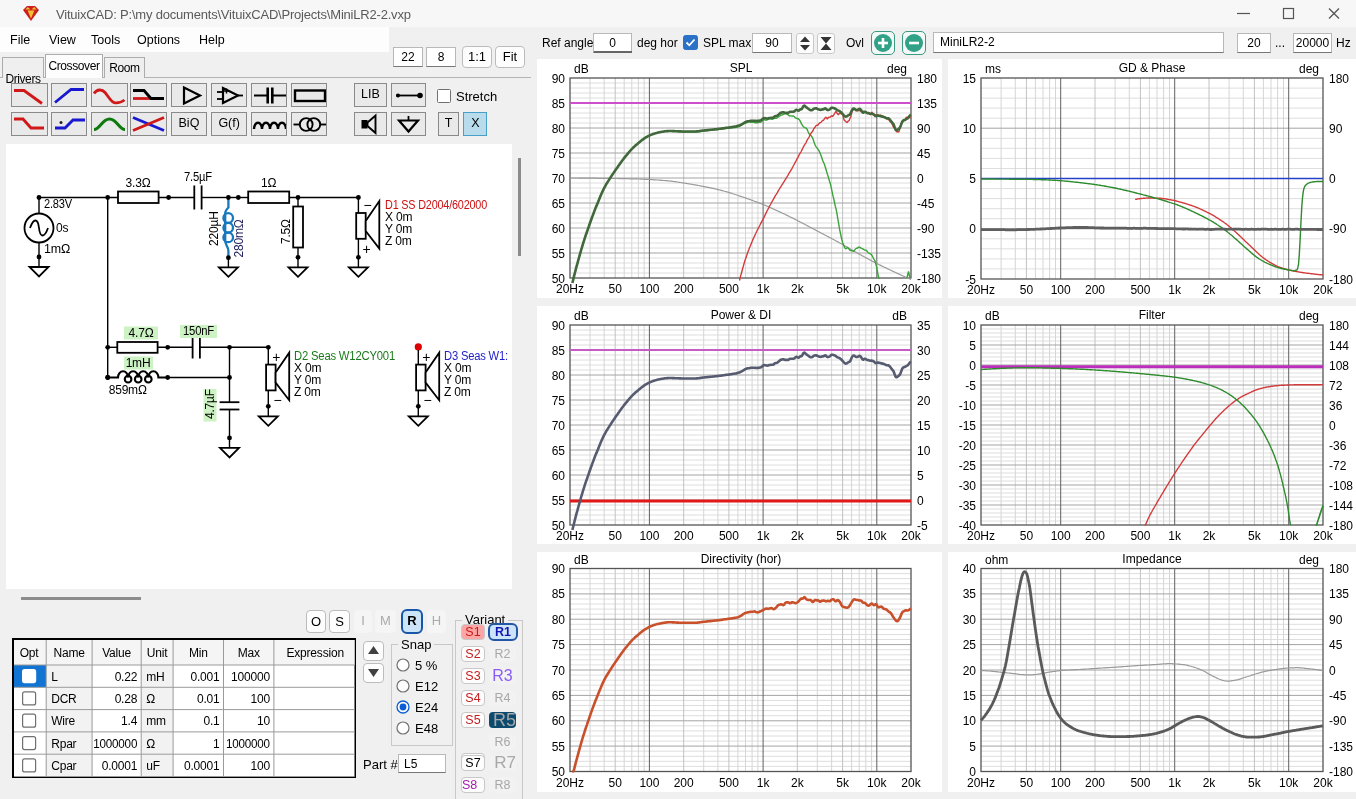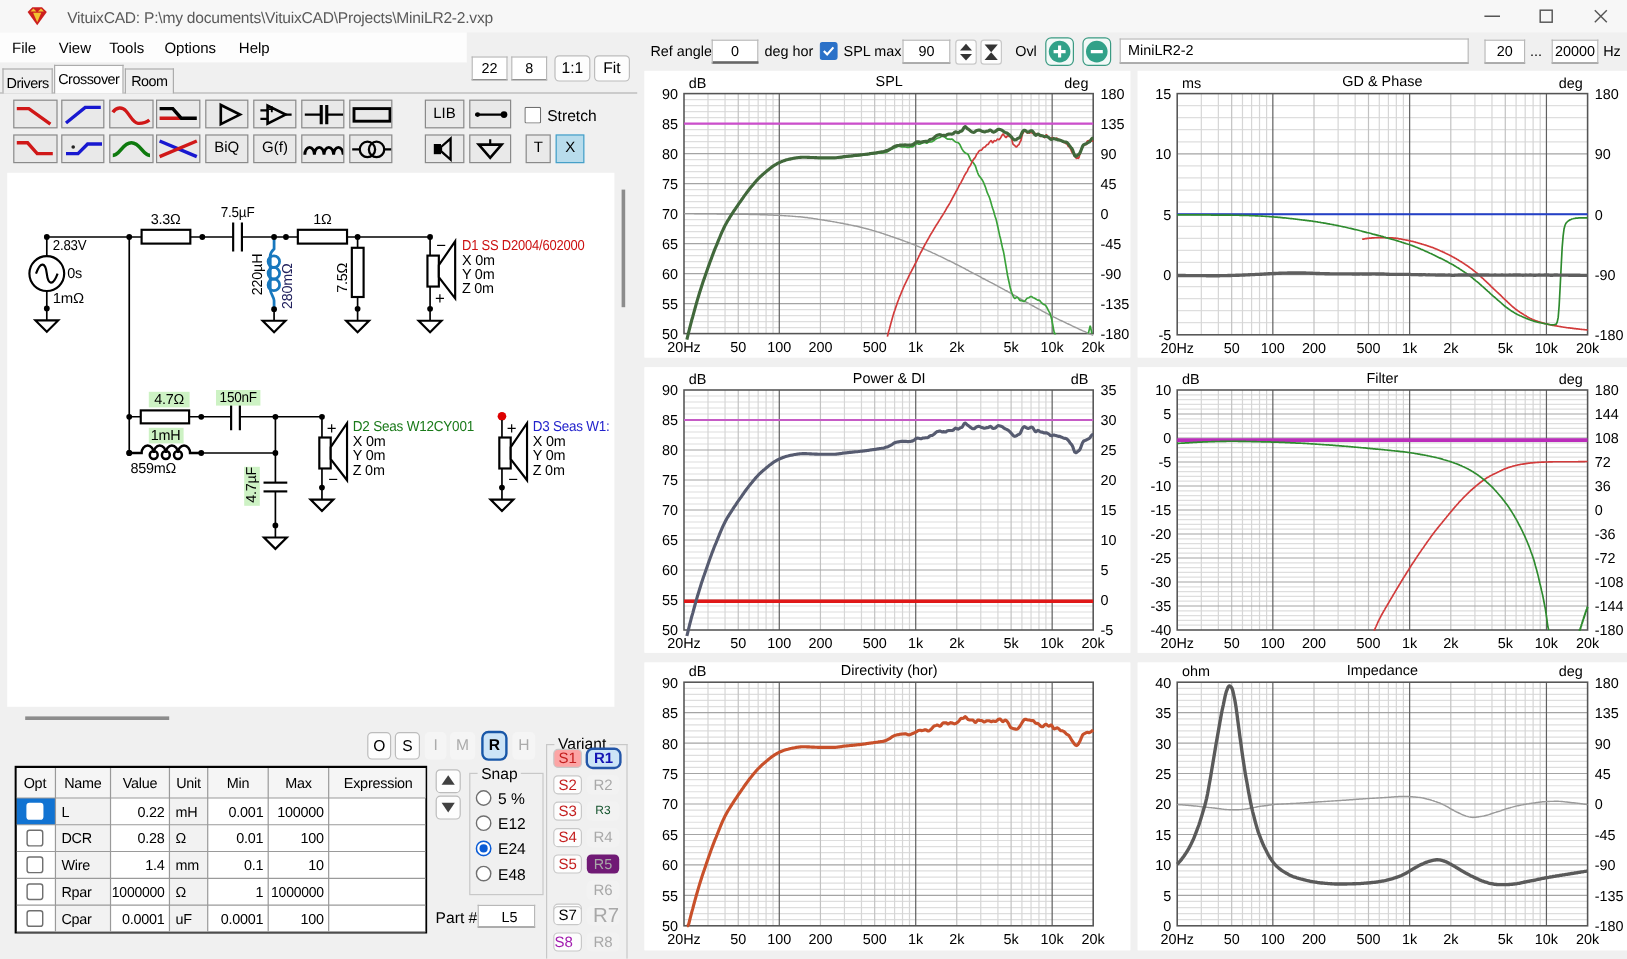--- a/index.html
+++ b/index.html
@@ -71,21 +71,21 @@
 <div class="tbx" style="left:1293px;top:33px;width:39px;height:20px">20000</div>
 <div class="abs" style="left:1336px;top:36px;font-size:12px">Hz</div>
 <div class="abs" style="left:594px;top:51px;width:38px;height:2px;background:#666"></div>
 
 <div class="tbx" style="left:393px;top:47px;width:30px;height:20px">22</div>
 <div class="tbx" style="left:426px;top:47px;width:30px;height:20px">8</div>
 <div class="btn" style="left:462px;top:46px;width:30px;height:22px;padding-top:2px">1:1</div>
 <div class="btn" style="left:495px;top:46px;width:30px;height:22px;padding-top:2px">Fit</div>
 
 <div class="abs" style="left:0;top:77px;width:531px;height:1px;background:#b4b4b4"></div>
-<div class="abs" style="left:2px;top:57px;width:42px;height:21px;background:#efefef;border:1px solid #acacac;border-bottom:none;text-align:center;padding-top:4px;font-size:12px;letter-spacing:-0.4px">Drivers</div>
+<div class="abs" style="left:2px;top:57px;width:42px;height:21px;background:#efefef;border:1px solid #acacac;border-bottom:none;text-align:center;padding-top:14px;font-size:12px;letter-spacing:-0.4px">Drivers</div>
 <div class="abs" style="left:45px;top:54px;width:58px;height:24px;background:#fdfdfd;border:1px solid #acacac;border-bottom:none;text-align:center;padding-top:4px;z-index:3;font-size:12px;letter-spacing:-0.4px">Crossover</div>
 <div class="abs" style="left:104px;top:57px;width:41px;height:21px;background:#efefef;border:1px solid #acacac;border-bottom:none;text-align:center;padding-top:3px;font-size:12px;letter-spacing:-0.4px">Room</div>
 
 <div class="abs" style="left:11px;top:83px;width:36.5px;height:24px;background:#e9e9e9;border:1px solid #8a8a8a"><svg width="34.5" height="22">
       <polyline points="2,6.5 12,6.5 30,19.5" stroke="#d01818" stroke-width="2.8" fill="none"></polyline>
     </svg></div>
 <div class="abs" style="left:50.8px;top:83px;width:36.5px;height:24px;background:#e9e9e9;border:1px solid #8a8a8a"><svg width="34.5" height="22">
       <polyline points="3,18.5 19,5.5 32,5.5" stroke="#1818d0" stroke-width="2.8" fill="none"></polyline>
     </svg></div>
 <div class="abs" style="left:91px;top:83px;width:36.5px;height:24px;background:#e9e9e9;border:1px solid #8a8a8a"><svg width="34.5" height="22">
@@ -393,34 +393,34 @@
 <svg class="abs" style="left:396px;top:700px" width="14" height="14">
     <circle cx="7" cy="7" r="6" fill="#fff" stroke="#0b5cd5" stroke-width="1.3"></circle>
     <circle cx="7" cy="7" r="3.4" fill="#0b5cd5"></circle>
   </svg>
 <div class="abs" style="left:415px;top:700px">E24</div>
 <svg class="abs" style="left:396px;top:721px" width="14" height="14">
     <circle cx="7" cy="7" r="6" fill="#fff" stroke="#707070" stroke-width="1.2"></circle>
   </svg>
 <div class="abs" style="left:415px;top:721px">E48</div>
 <div class="abs" style="left:363px;top:757px">Part #</div>
-<div class="tbx" style="left:398px;top:754px;width:48px;height:19px;text-align:left;padding-left:19px">L5</div>
+<div class="tbx" style="left:398px;top:754px;width:48px;height:19px;text-align:left;padding-left:5px">L5</div>
 
 <div class="gb" style="left:455px;top:620px;width:68px;height:179px;border-bottom:none"></div>
 <div class="abs" style="left:462px;top:612px;background:#f0f0f0;padding:0 3px">Variant</div>
 <div class="abs" style="left:461px;top:624.0px;width:24px;height:16px;background:#fca5a5;border:1px solid #c8c8c8;border-radius:4px;text-align:center;font-size:12.5px;color:#c41e1e;line-height:15px">S1</div>
 <div class="abs" style="left:488px;top:623.0px;width:30px;height:18px;background:#cce4f7;border:2px solid #2456a8;border-radius:6px;text-align:center;font-size:12.5px;color:#1414b4;font-weight:bold;line-height:15px">R1</div>
 <div class="abs" style="left:461px;top:645.9px;width:24px;height:16px;background:#fdfdfd;border:1px solid #c8c8c8;border-radius:4px;text-align:center;font-size:12.5px;color:#c41e1e;line-height:15px">S2</div>
 <div class="abs" style="left:489px;top:645.9px;width:27px;height:16px;background:#f2f2f2;border-radius:4px;text-align:center;font-size:12.5px;color:#a8a8a8;line-height:16px">R2</div>
 <div class="abs" style="left:461px;top:667.8px;width:24px;height:16px;background:#fdfdfd;border:1px solid #c8c8c8;border-radius:4px;text-align:center;font-size:12.5px;color:#c41e1e;line-height:15px">S3</div>
-<div class="abs" style="left:489px;top:667.8px;width:27px;height:16px;background:#f2f2f2;border-radius:4px;text-align:center;font-size:10px;color:#14532d;line-height:16px">R3</div>
+<div class="abs" style="left:489px;top:667.8px;width:27px;height:16px;background:#f2f2f2;border-radius:4px;text-align:center;font-size:16px;color:#8b5cf6;line-height:16px">R3</div>
 <div class="abs" style="left:461px;top:689.7px;width:24px;height:16px;background:#fdfdfd;border:1px solid #c8c8c8;border-radius:4px;text-align:center;font-size:12.5px;color:#c41e1e;line-height:15px">S4</div>
 <div class="abs" style="left:489px;top:689.7px;width:27px;height:16px;background:#f2f2f2;border-radius:4px;text-align:center;font-size:12.5px;color:#a8a8a8;line-height:16px">R4</div>
 <div class="abs" style="left:461px;top:711.6px;width:24px;height:16px;background:#fdfdfd;border:1px solid #c8c8c8;border-radius:4px;text-align:center;font-size:12.5px;color:#c41e1e;line-height:15px">S5</div>
-<div class="abs" style="left:489px;top:711.6px;width:27px;height:16px;background:#701a75;border-radius:4px;text-align:center;font-size:12px;color:#a8a8a8;line-height:16px">R5</div>
+<div class="abs" style="left:489px;top:711.6px;width:27px;height:16px;background:#0c4a6e;border-radius:4px;text-align:right;font-size:18px;color:#a8a8a8;line-height:16px">R5</div>
 <div class="abs" style="left:461px;top:753px;width:24px;height:16px;background:#fdfdfd;border:1px solid #c8c8c8;border-radius:4px;text-align:center;font-size:12.5px;color:#c41e1e;line-height:15px">S6</div>
 <div class="abs" style="left:489px;top:733.5px;width:27px;height:16px;background:#f2f2f2;border-radius:4px;text-align:center;font-size:12.5px;color:#a8a8a8;line-height:16px">R6</div>
 <div class="abs" style="left:461px;top:755.4px;width:24px;height:16px;background:#fdfdfd;border:1px solid #c8c8c8;border-radius:4px;text-align:center;font-size:12.5px;color:#000000;line-height:15px">S7</div>
 <div class="abs" style="left:489px;top:755.4px;width:27px;height:16px;background:#f2f2f2;border-radius:4px;text-align:right;font-size:17px;color:#a8a8a8;line-height:16px">R7</div>
 <div class="abs" style="left:461px;top:777.3px;width:24px;height:16px;background:#fdfdfd;border:1px solid #c8c8c8;border-radius:4px;font-size:12.5px;color:#a21caf;line-height:15px">S8</div>
 <div class="abs" style="left:489px;top:777.3px;width:27px;height:16px;background:#f2f2f2;border-radius:4px;text-align:center;font-size:12.5px;color:#a8a8a8;line-height:16px">R8</div>
 
 <div style="position:absolute;left:537px;top:59px;width:405px;height:239px;background:#fff">
     <svg width="405" height="239" style="position:absolute;left:0;top:0">
       <rect x="0" y="0" width="405" height="239" fill="#ffffff"></rect>

